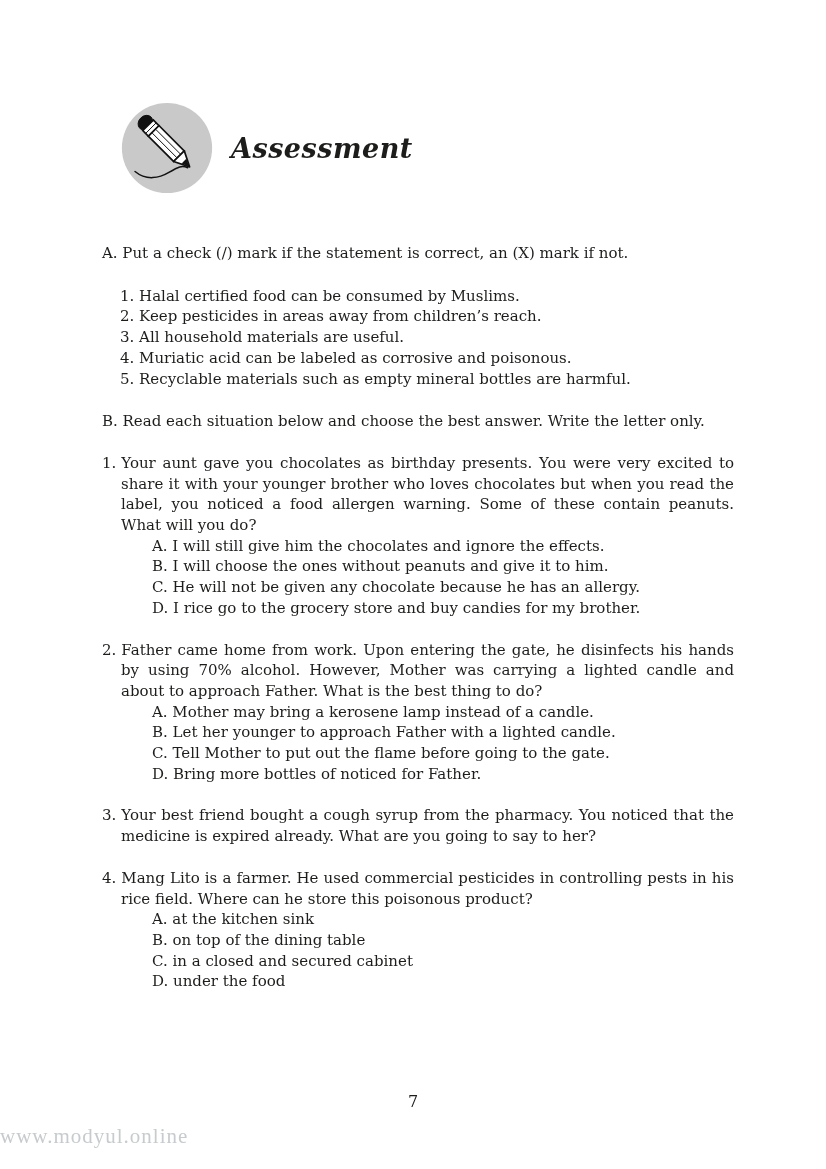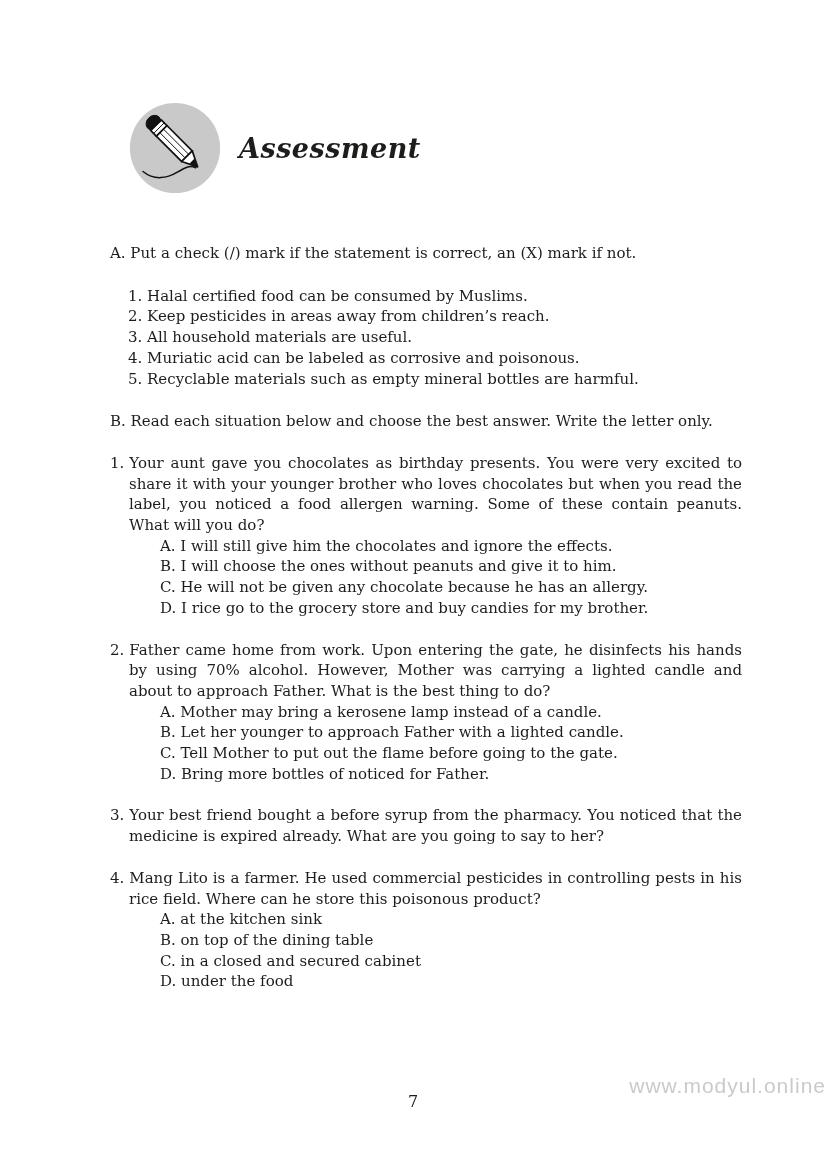--- a/index.html
+++ b/index.html
@@ -11,21 +11,21 @@
     position: relative;
     width: 826px;
     height: 1169px;
     background: #ffffff;
     font-family: "DejaVu Serif", serif;
     color: #1d1d1b;
     overflow: hidden;
   }
   .content {
     position: absolute;
-    left: 110px;
+    left: 102px;
     top: 0;
     width: 632px;
     font-size: 15px;
     line-height: 20.7px;
   }
   .brand {
     margin: 100px 0 0 18px;
     display: flex;
     align-items: center;
     height: 96px;
@@ -71,25 +71,25 @@
     position: absolute;
     top: 1092px;
     left: 0;
     width: 100%;
     text-align: center;
     font-size: 16px;
     color: #1d1d1b;
   }
   .watermark {
     position: absolute;
-    top: 1074px;
+    top: 1124px;
     left: 0;
     width: 100%;
-    text-align: right;
-    font-family: Liberation Sans, sans-serif;
+    text-align: left;
+    font-family: Liberation Serif, serif;
     font-size: 21px;
     color: #c7cbcd;
     letter-spacing: 1px;
   }
 </style>
 </head>
 <body>
 
 <div class="page">
   <div class="content">
@@ -138,21 +138,21 @@
       <div class="q-text"><span class="qnum">2.</span><span>Father came home from work. Upon entering the gate, he disinfects his hands by using 70% alcohol. However, Mother was carrying a lighted candle and about to approach Father. What is the best thing to do?</span></div>
       <div class="choices">
         <div>A. Mother may bring a kerosene lamp instead of a candle.</div>
         <div>B. Let her younger to approach Father with a lighted candle.</div>
         <div>C. Tell Mother to put out the flame before going to the gate.</div>
         <div>D.  Bring more bottles of noticed for Father.</div>
       </div>
     </div>
 
     <div class="question">
-      <div class="q-text"><span class="qnum">3.</span><span>Your best friend bought a before syrup from the pharmacy. You noticed that the medicine is expired already. What are you going to say to her?</span></div>
+      <div class="q-text"><span class="qnum">3.</span><span>Your best friend bought a cough syrup from the pharmacy. You noticed that the medicine is expired already. What are you going to say to her?</span></div>
     </div>
 
     <div class="question">
       <div class="q-text"><span class="qnum">4.</span><span>Mang Lito is a farmer. He used commercial pesticides in controlling pests in his rice field. Where can he store this poisonous product?</span></div>
       <div class="choices">
         <div>A. at the kitchen sink</div>
         <div>B. on top of the dining table</div>
         <div>C. in a closed and secured cabinet</div>
         <div>D. under the food</div>
       </div>

